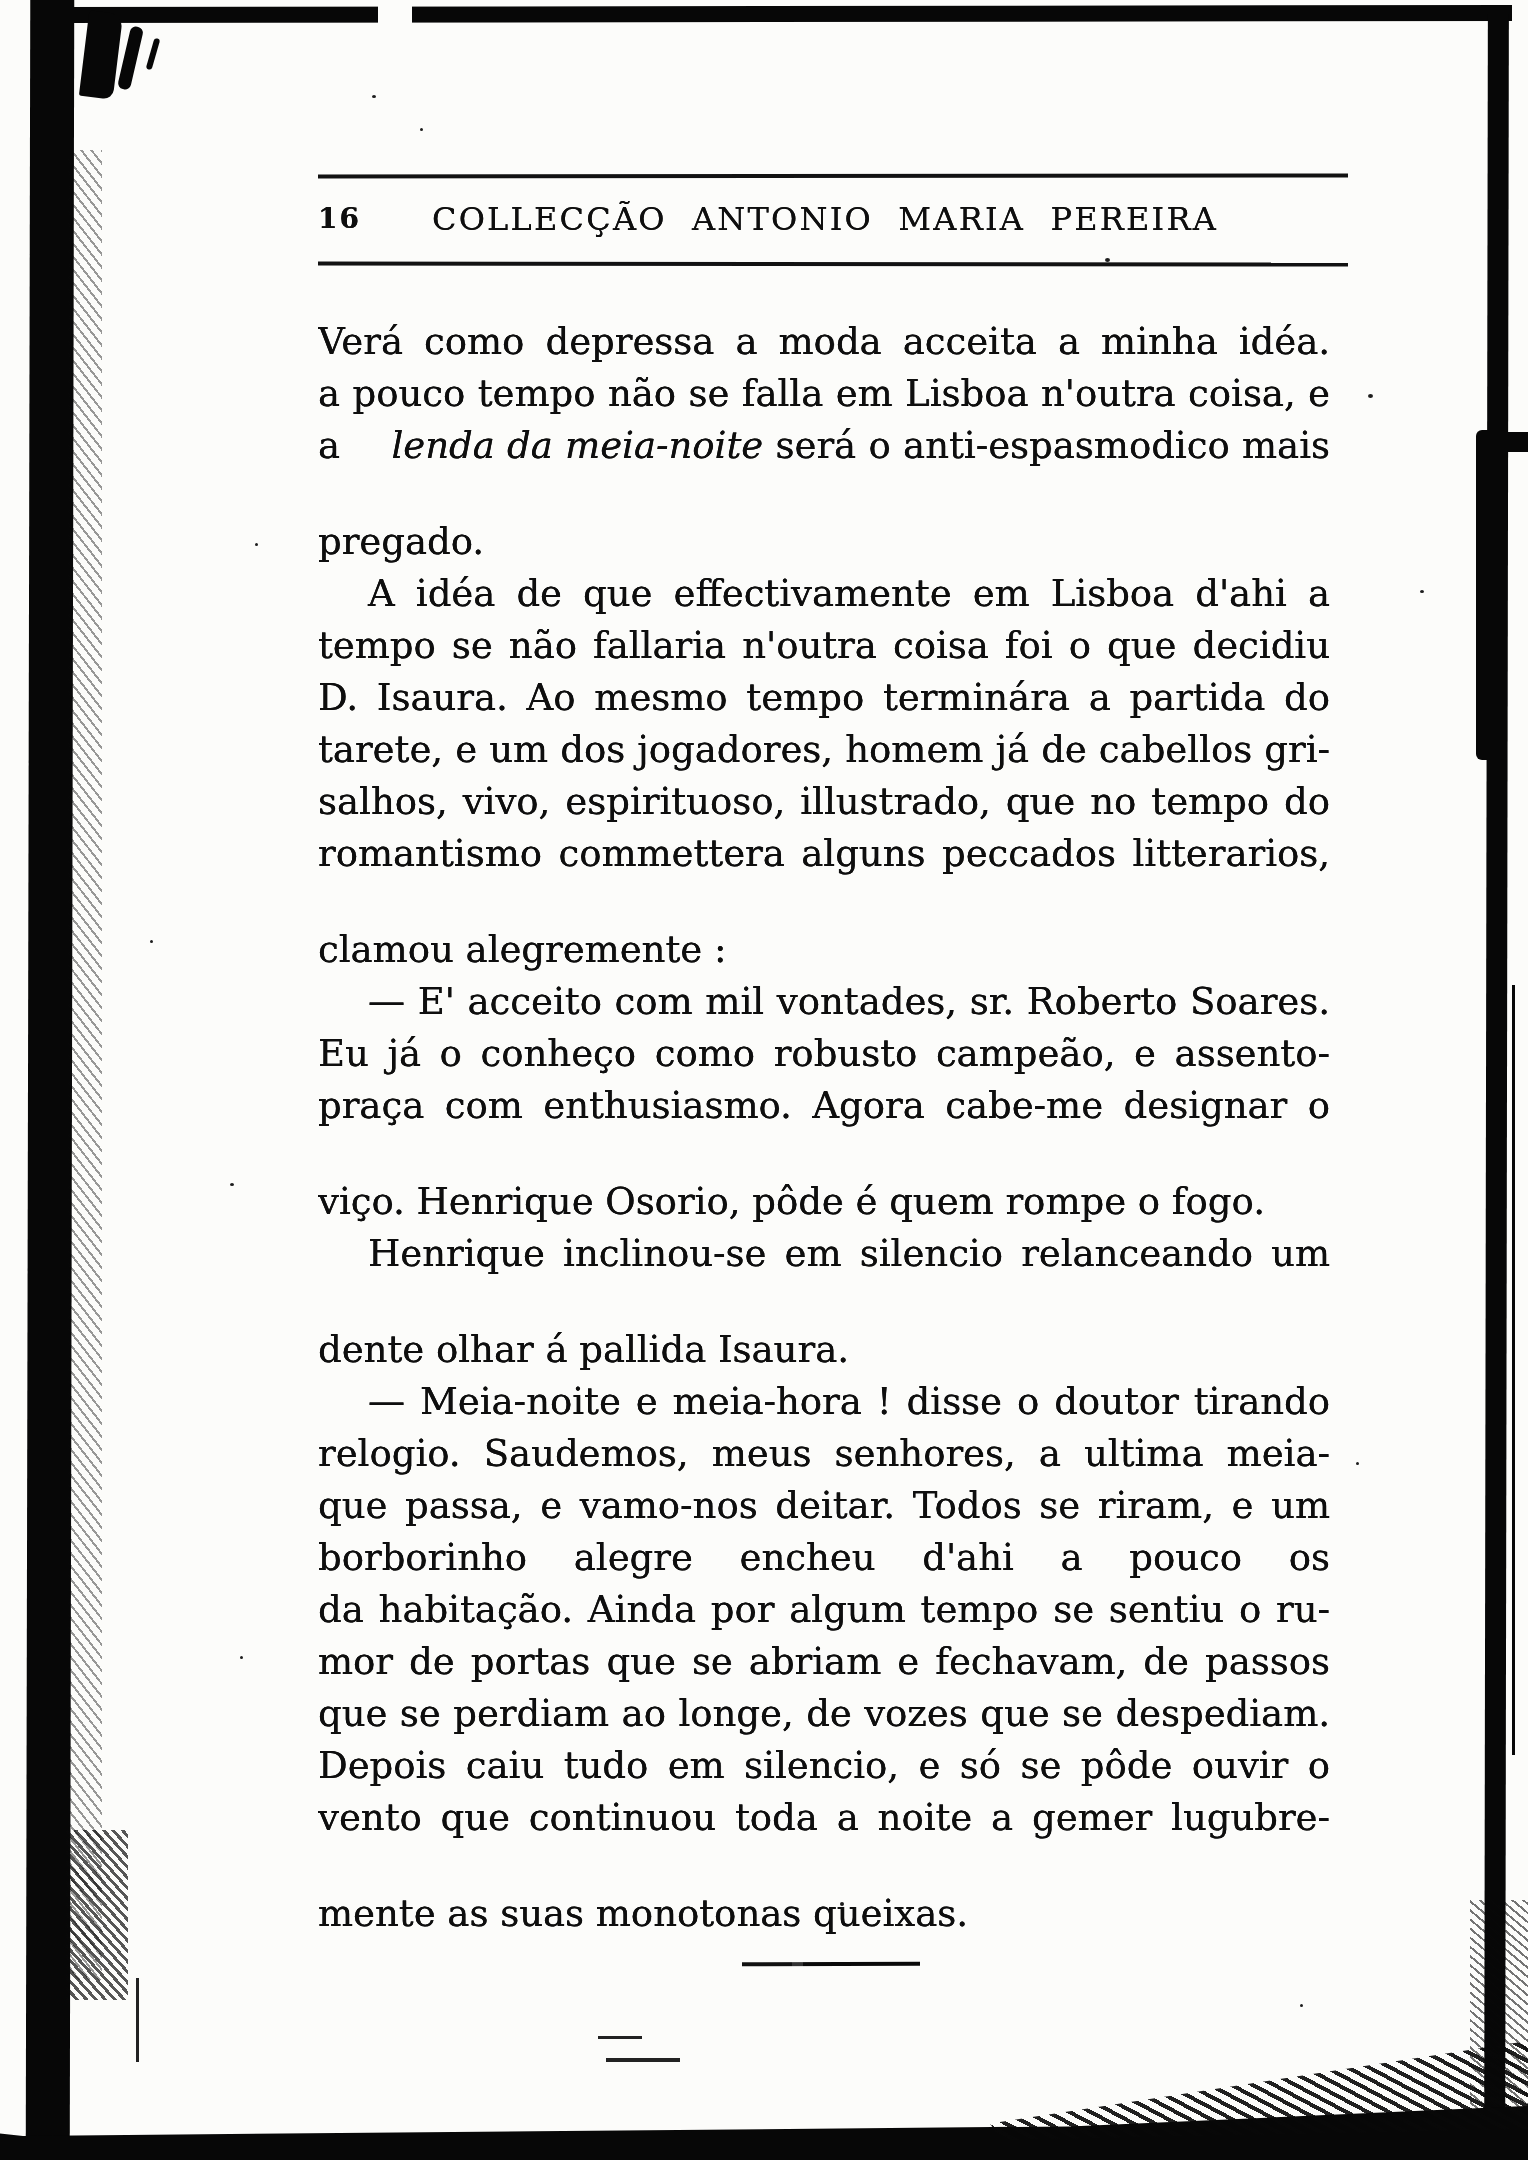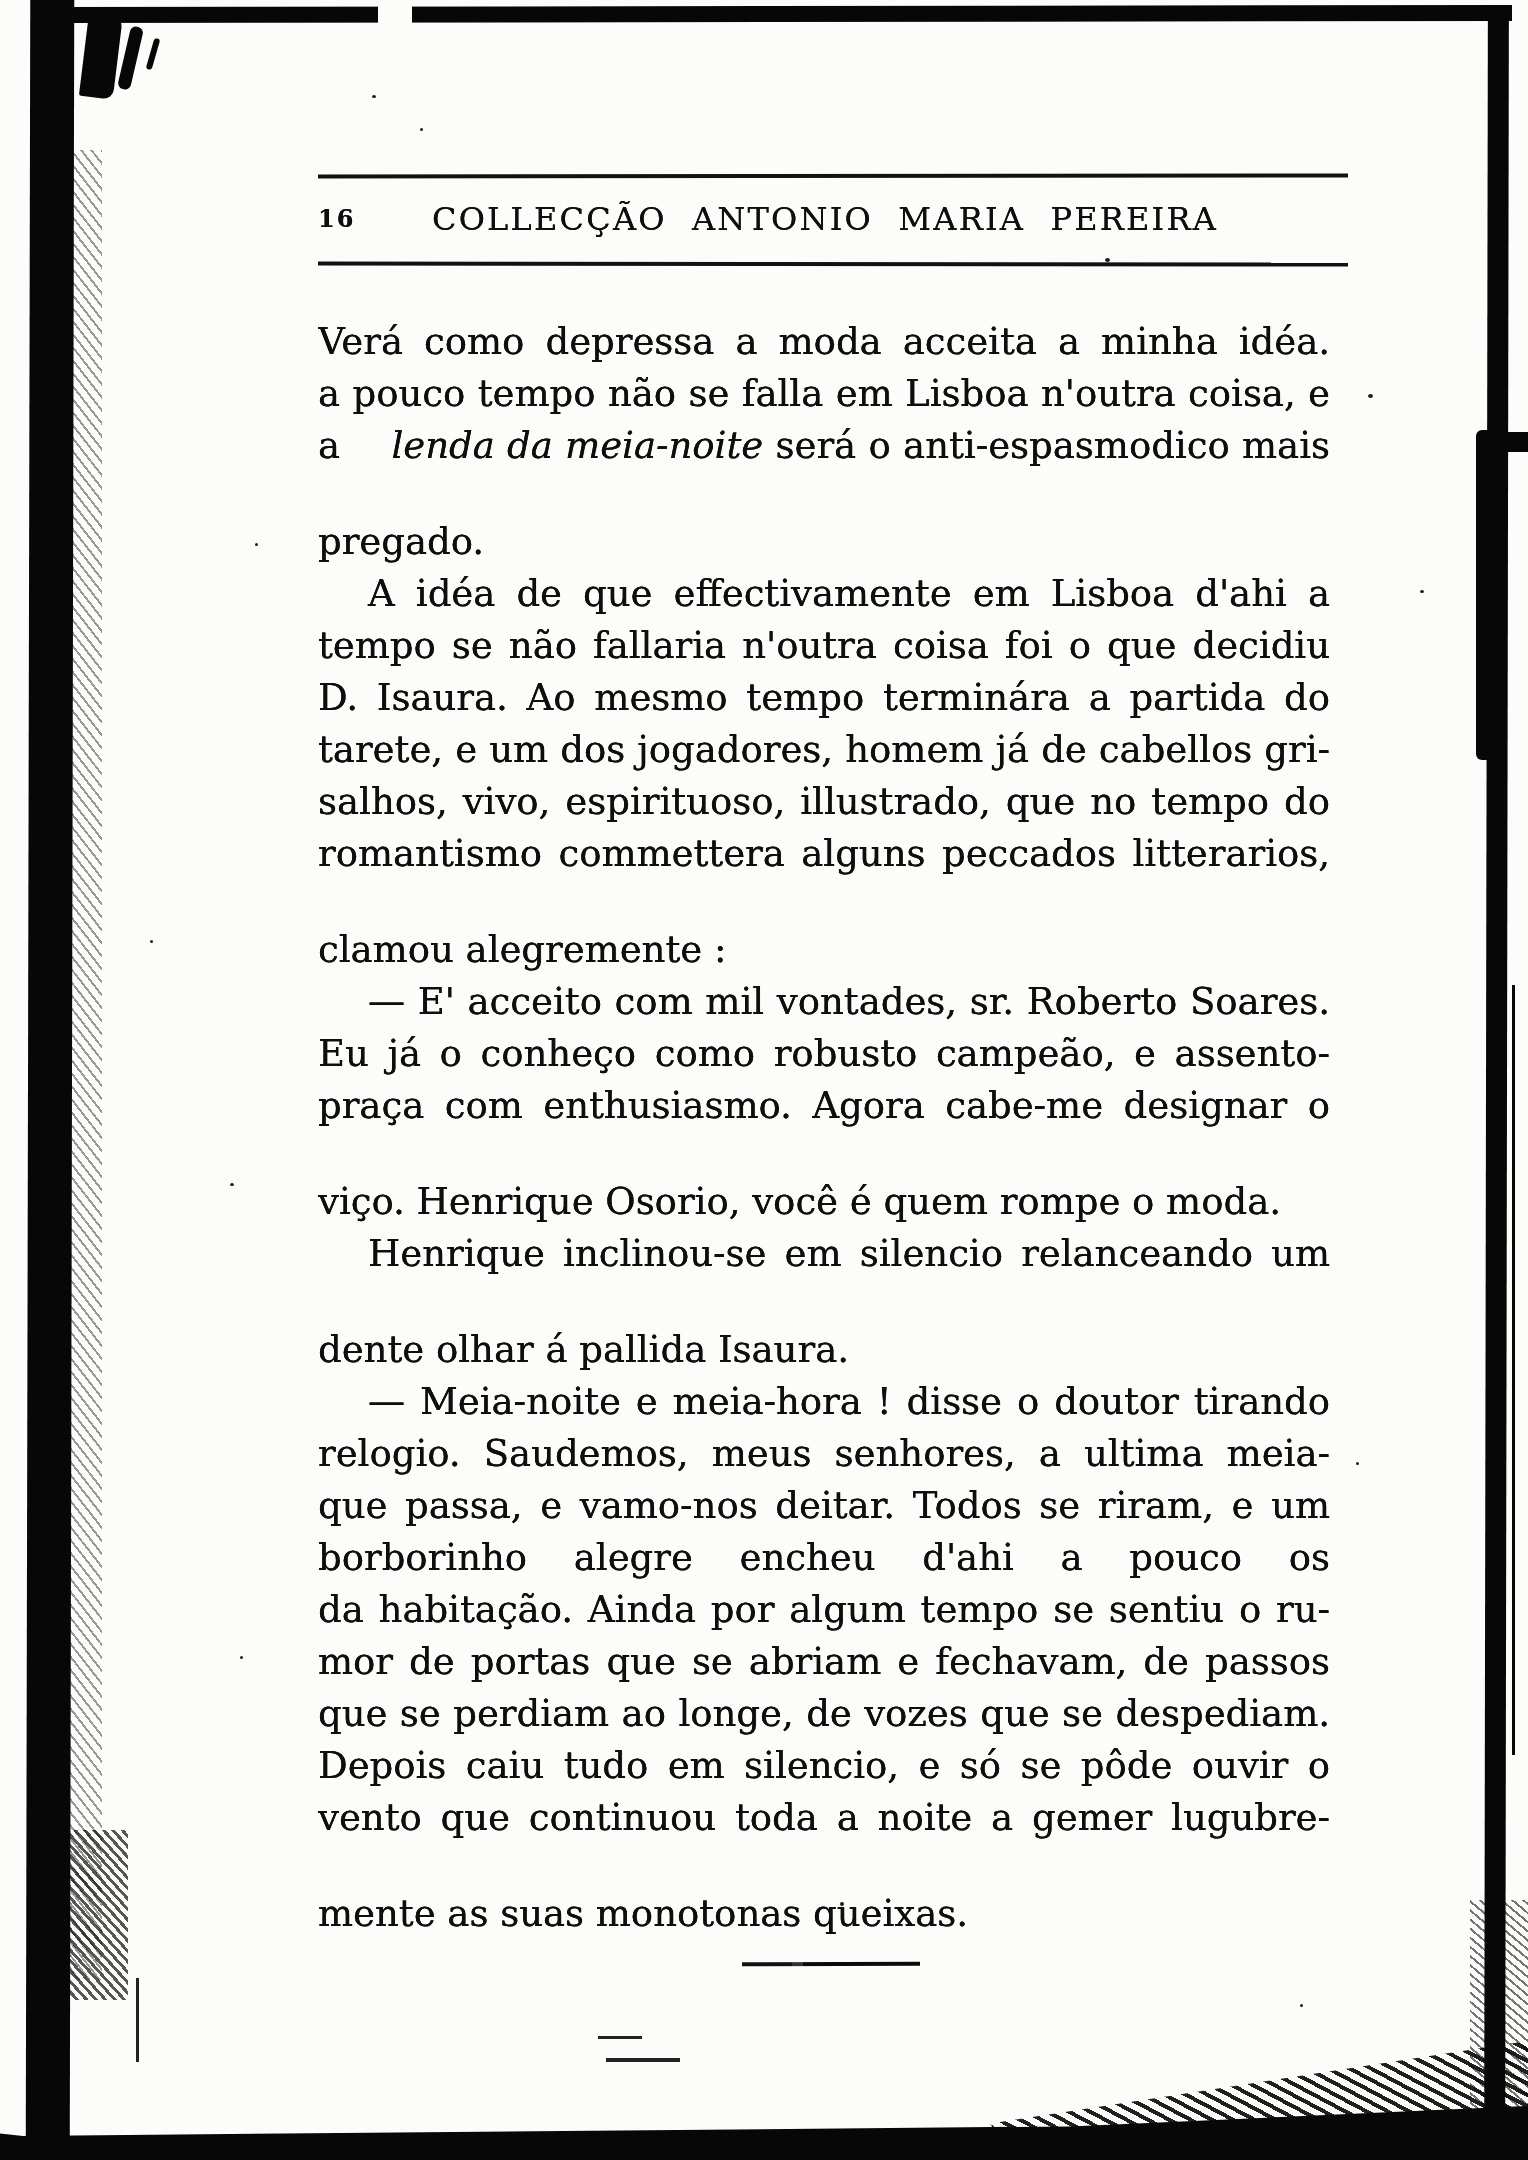--- a/index.html
+++ b/index.html
@@ -65,21 +65,21 @@
     background:repeating-linear-gradient(28deg,rgba(8,8,8,.9) 0 4px,rgba(8,8,8,0) 4px 10px);
     clip-path:polygon(0 85%,100% 10%,100% 90%,2% 100%);
   }
   
   .header-rule{position:absolute;left:318px;width:1030px;height:4px;background:#121212;}
   .header-rule.top{top:174px;transform:skewY(-.06deg);}
   .header-rule.bottom{top:262px;transform:skewY(.05deg);}
   .header-row{position:absolute;left:318px;top:178px;width:1014px;height:84px;}
   .page-number{
     position:absolute;left:0;top:50%;transform:translateY(-54%);
-    font-size:24px;font-weight:700;letter-spacing:2px;
+    font-size:28px;font-weight:700;letter-spacing:2px;
     text-shadow:0 0 .6px rgba(0,0,0,.9);
   }
   .header-title{
     position:absolute;left:50%;top:50%;transform:translate(-50%,-52%);
     font-size:32px;letter-spacing:2.2px;word-spacing:13px;white-space:nowrap;
     text-shadow:0 0 .6px rgba(0,0,0,.85);
   }
   
   .text-block{position:absolute;left:318px;top:316px;width:1012px;}
   .line{
@@ -143,21 +143,21 @@
         <div class="line"><span>D. Isaura. Ao mesmo tempo terminára a partida do vol-</span></div>
         <div class="line"><span>tarete, e um dos jogadores, homem já de cabellos gri-</span></div>
         <div class="line"><span>salhos, vivo, espirituoso, illustrado, que no tempo do</span></div>
         <div class="line"><span>romantismo commettera alguns peccados litterarios, ex-</span></div>
         <div class="line last"><span>clamou alegremente :</span></div>
       </div>
       <div class="para">
         <div class="line indent"><span>— E' acceito com mil vontades, sr. Roberto Soares.</span></div>
         <div class="line"><span>Eu já o conheço como robusto campeão, e assento-lhe</span></div>
         <div class="line"><span>praça com enthusiasmo. Agora cabe-me designar o ser-</span></div>
-        <div class="line last"><span>viço. Henrique Osorio, você é quem rompe o moda.</span></div>
+        <div class="line last"><span>viço. Henrique Osorio, pôde é quem rompe o fogo.</span></div>
       </div>
       <div class="para">
         <div class="line indent"><span>Henrique inclinou-se em silencio relanceando um ar-</span></div>
         <div class="line last"><span>dente olhar á pallida Isaura.</span></div>
       </div>
       <div class="para">
         <div class="line indent"><span>— Meia-noite e meia-hora ! disse o doutor tirando o</span></div>
         <div class="line"><span>relogio. Saudemos, meus senhores, a ultima meia-noite</span></div>
         <div class="line"><span>que passa, e vamo-nos deitar. Todos se riram, e um</span></div>
         <div class="line"><span>borborinho alegre encheu d'ahi a pouco os corredores</span></div>

